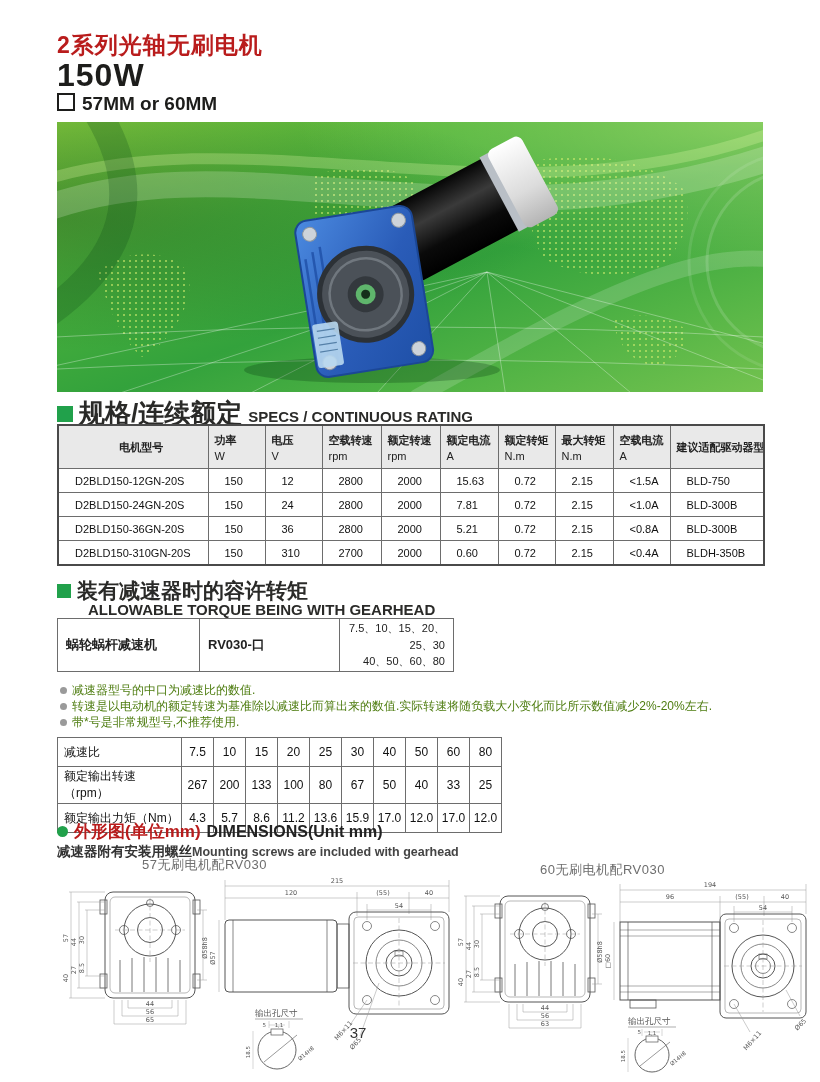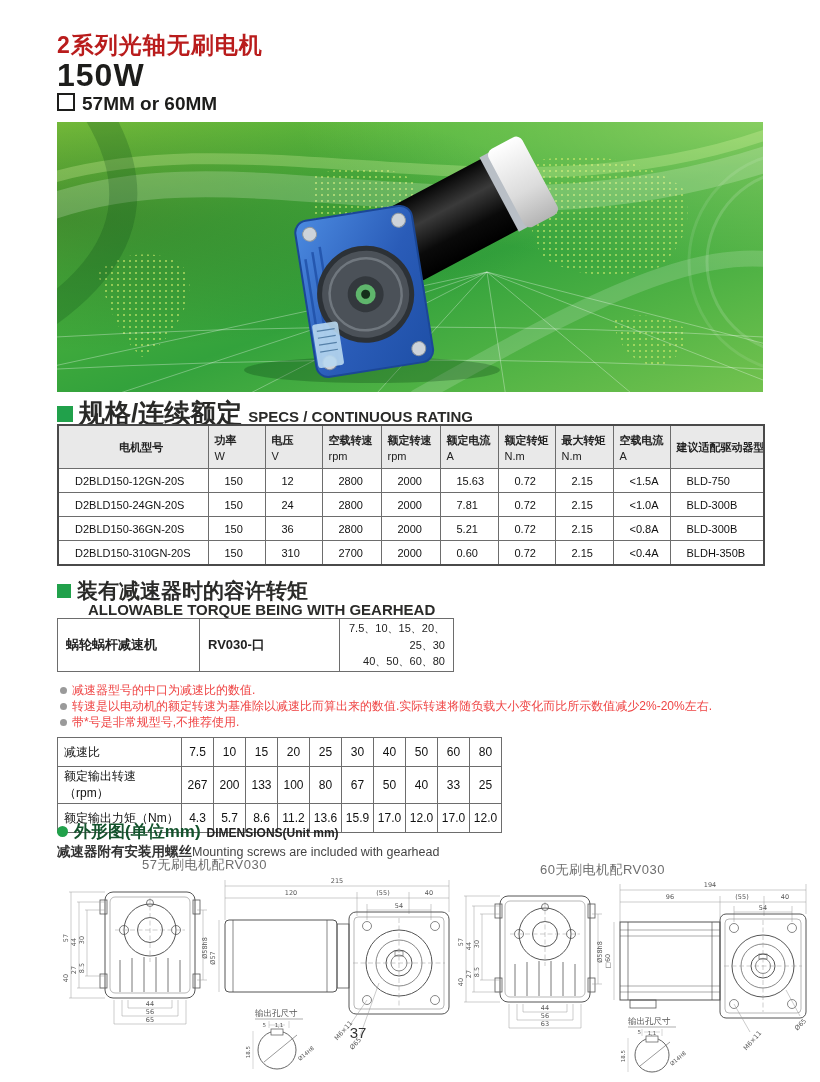--- a/index.html
+++ b/index.html
@@ -42,35 +42,35 @@
   .specs td{height:21px;padding-left:16px;color:#111;}
 
   .gearbox-t{left:57px;top:618px;width:396px;border:1.5px solid #4a4a4a;}
   .gearbox-t th{background:#ececec;border:1px solid #6d6d6d;height:27px;font-size:13px;font-weight:bold;
                 text-align:left;padding-left:8px;color:#222;}
   .gearbox-t th.rt{text-align:right;padding-right:8px;}
   .gearbox-t td{border:1px solid #6d6d6d;height:45px;font-size:13px;font-weight:bold;padding-left:8px;color:#222;}
   .gearbox-t td.ratios{font-size:11px;font-weight:normal;text-align:right;padding-right:8px;line-height:1.5;}
 
   .notes{left:60px;top:682px;width:706px;}
-  .note-line{font-size:12px;color:#ef4444;line-height:16px;display:flex;align-items:center;gap:5px;}
+  .note-line{font-size:12px;color:#4d7c0f;line-height:16px;display:flex;align-items:center;gap:5px;}
   .note-dot{width:7px;height:7px;border-radius:50%;background:#9a9a9a;flex:0 0 auto;}
 
   .ratio-t{left:57px;top:737px;width:444px;border:1.5px solid #4a4a4a;}
   .ratio-t td{border:1px solid #6d6d6d;height:26px;font-size:12px;text-align:center;color:#111;}
   .ratio-t td.lbl{text-align:left;padding-left:6px;}
 
   
   .dim-head{left:57px;top:820px;display:flex;align-items:baseline;gap:6px;}
   .grn-dot{width:11px;height:11px;border-radius:50%;background:#21a14b;align-self:center;}
-  .dim-cn{font-size:17px;font-weight:bold;color:#14532d;}
-  .dim-en{font-size:12px;font-weight:bold;color:#222;}
+  .dim-cn{font-size:17px;font-weight:bold;color:#b91c1c;}
+  .dim-en{font-size:16px;font-weight:bold;color:#222;}
   .dim-note{left:57px;top:843px;display:flex;align-items:baseline;gap:0;}
   .dim-note-cn{font-size:13.5px;font-weight:bold;color:#333;}
-  .dim-note-en{font-size:12.5px;font-weight:normal;color:#444;}
+  .dim-note-en{font-size:12.5px;font-weight:bold;color:#444;}
 
   .dwg-title{font-size:13px;color:#6e6e6e;letter-spacing:0.5px;}
   .dwg-title-l{left:142px;top:856px;}
   .dwg-title-r{left:540px;top:861px;}
   .dwg{stroke-linecap:butt;}
   .dwg text{fill:#555;font-size:6.5px;font-family:"DejaVu Sans",sans-serif;stroke:none;}
   .dwg .cjk{font-size:8.5px;fill:#555;}
 
   .page-num{left:0;top:1024px;width:716px;text-align:center;font-size:15px;color:#333;}
 </style>

